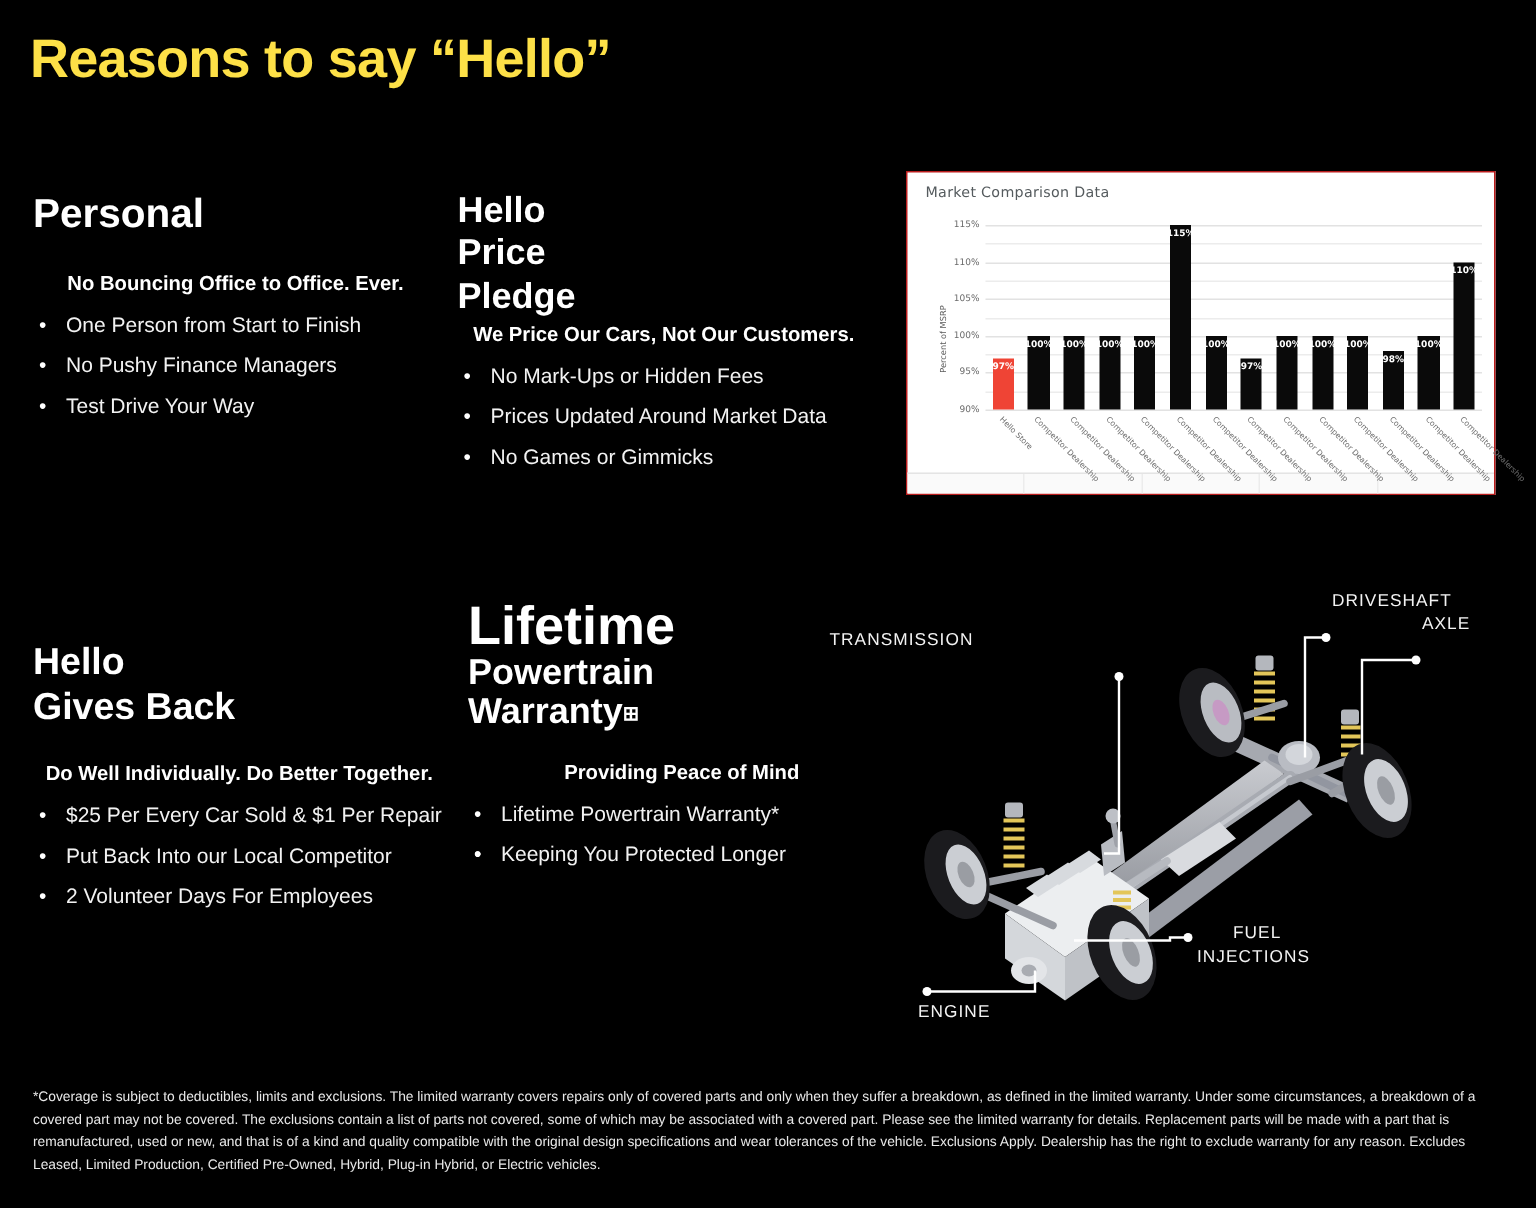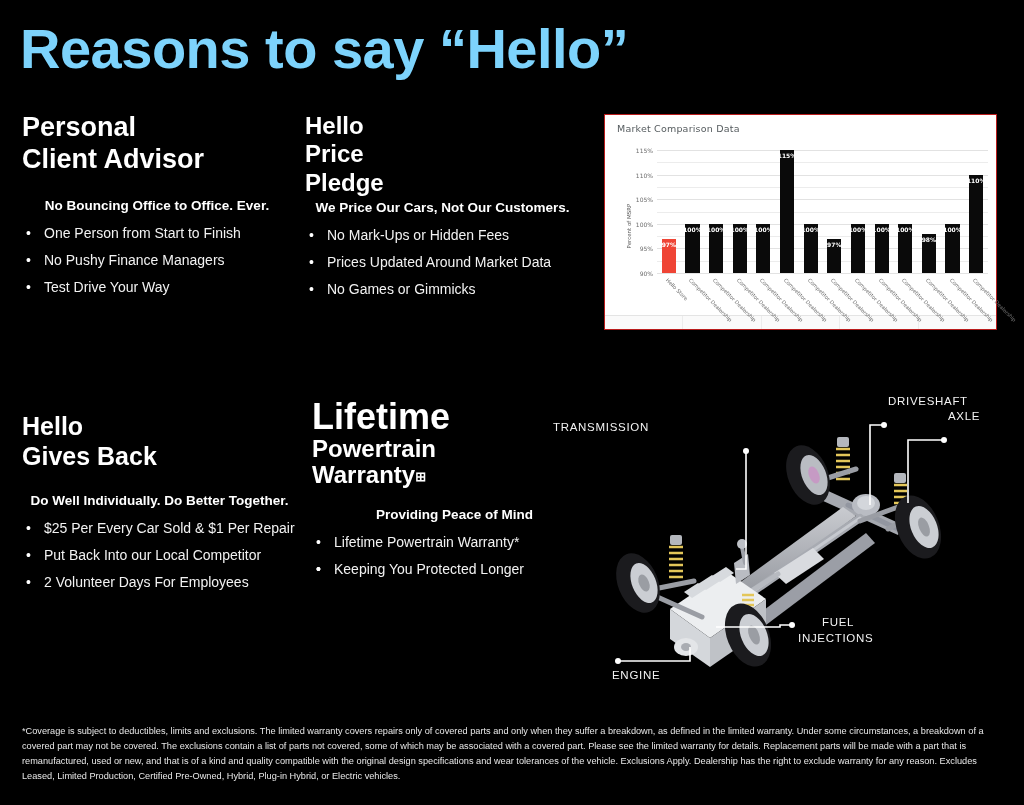--- a/index.html
+++ b/index.html
@@ -7,27 +7,27 @@
   body {
     width:1024px; height:805px; position:relative; overflow:hidden;
     font-family:"Liberation Sans", sans-serif;
     color:#ffffff; background:#000000;
   }
   .slide { position:absolute; inset:0; }
 
   
   .title {
     position:absolute; left:20px; top:20px;
-    font-size:56px; font-weight:bold; letter-spacing:-0.5px;
-    color:#7dd3fc; line-height:1.05;
+    font-size:36px; font-weight:bold; letter-spacing:-0.5px;
+    color:#fde047; line-height:1.05;
   }
 
   
   .block { position:absolute; }
-  .blk-head { font-weight:bold; line-height:1.18; color:#ffffff; }
+  .blk-head { font-weight:bold; line-height:1.18; color:#ffffff;margin-top:15px; }
   .blk-sub  { font-weight:bold; color:#ffffff; margin-top:14px;text-align:center; }
   .blk-list { list-style:none; margin-top:10px; }
   .blk-list li {
     position:relative; padding-left:22px; color:#f2f2f2;
     margin-bottom:11px;
   }
   .blk-list li .bullet {
     position:absolute; left:4px; top:0; color:#ffffff;
   }
 
@@ -149,21 +149,20 @@
 </head>
 <body>
 
 <div class="slide">
 
   <div class="title">Reasons to say “Hello”</div>
 
   <div class="block" id="b1">
     <div class="blk-head">
       <div>Personal</div>
-      <div>Client Advisor</div>
     </div>
     <div class="blk-sub">No Bouncing Office to Office. Ever.</div>
     <ul class="blk-list">
       <li><span class="bullet">•</span><span>One Person from Start to Finish</span></li>
       <li><span class="bullet">•</span><span>No Pushy Finance Managers</span></li>
       <li><span class="bullet">•</span><span>Test Drive Your Way</span></li>
     </ul>
   </div>
 
   <div class="block" id="b2">

